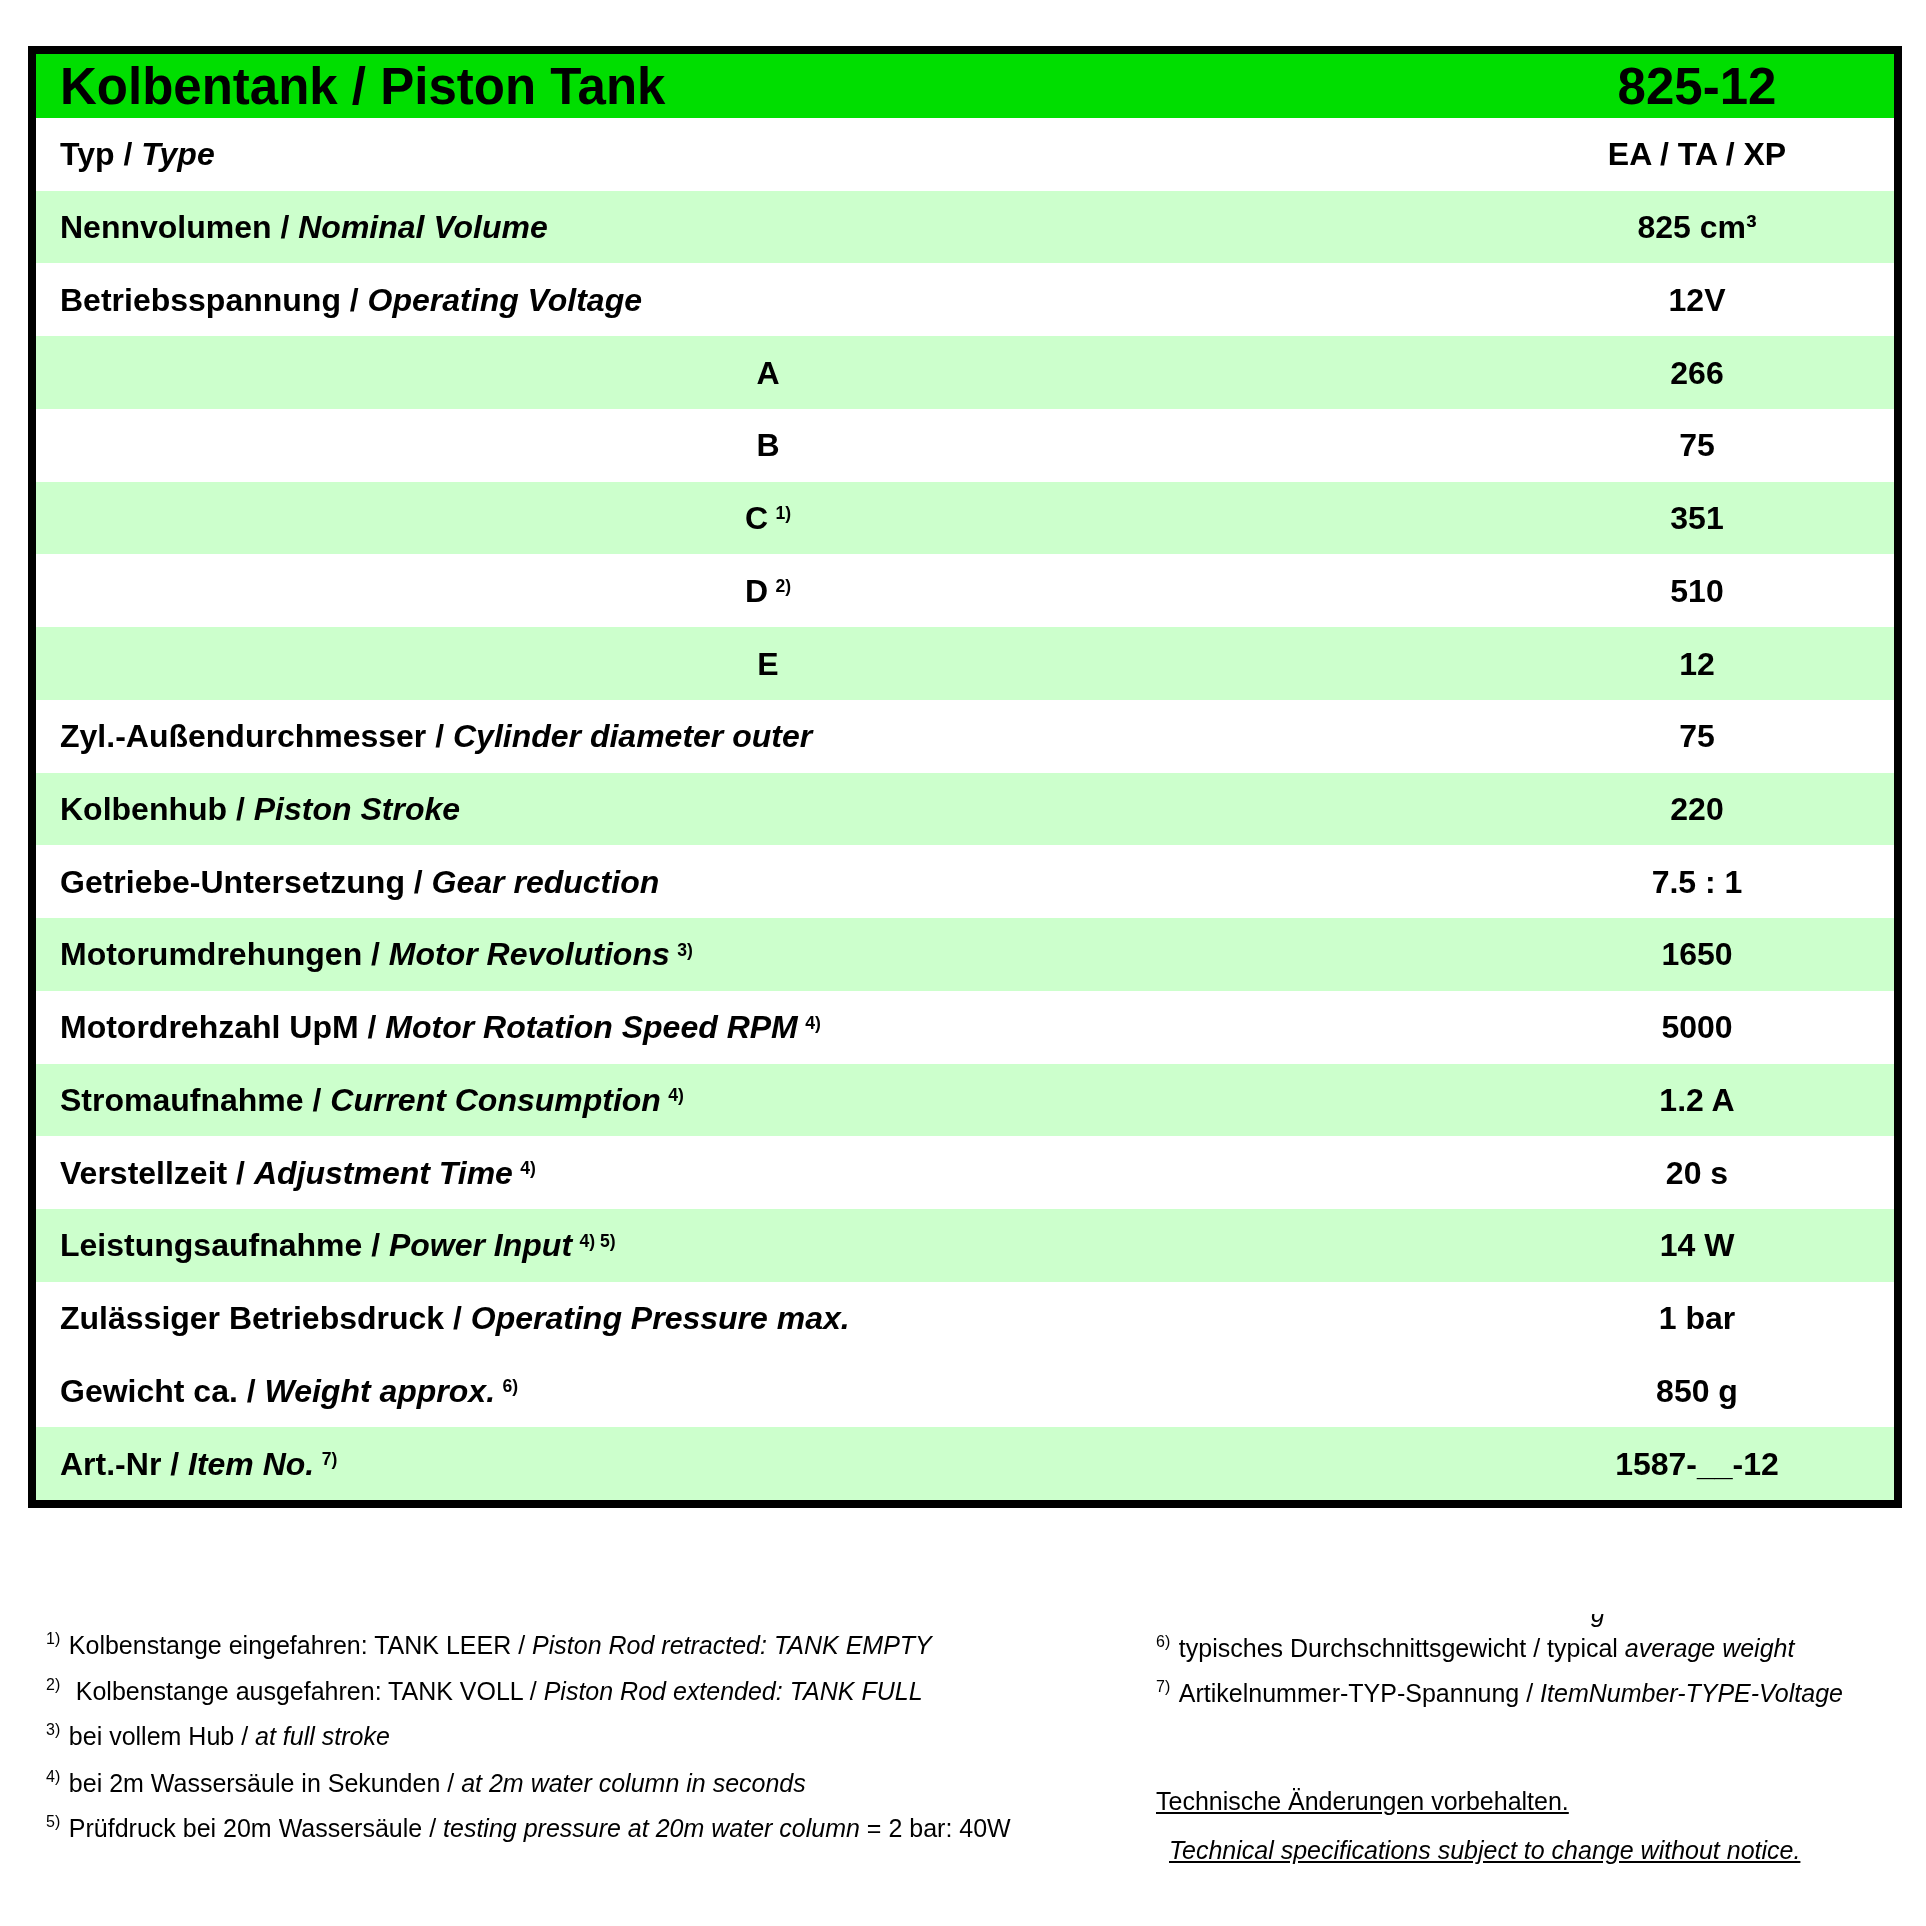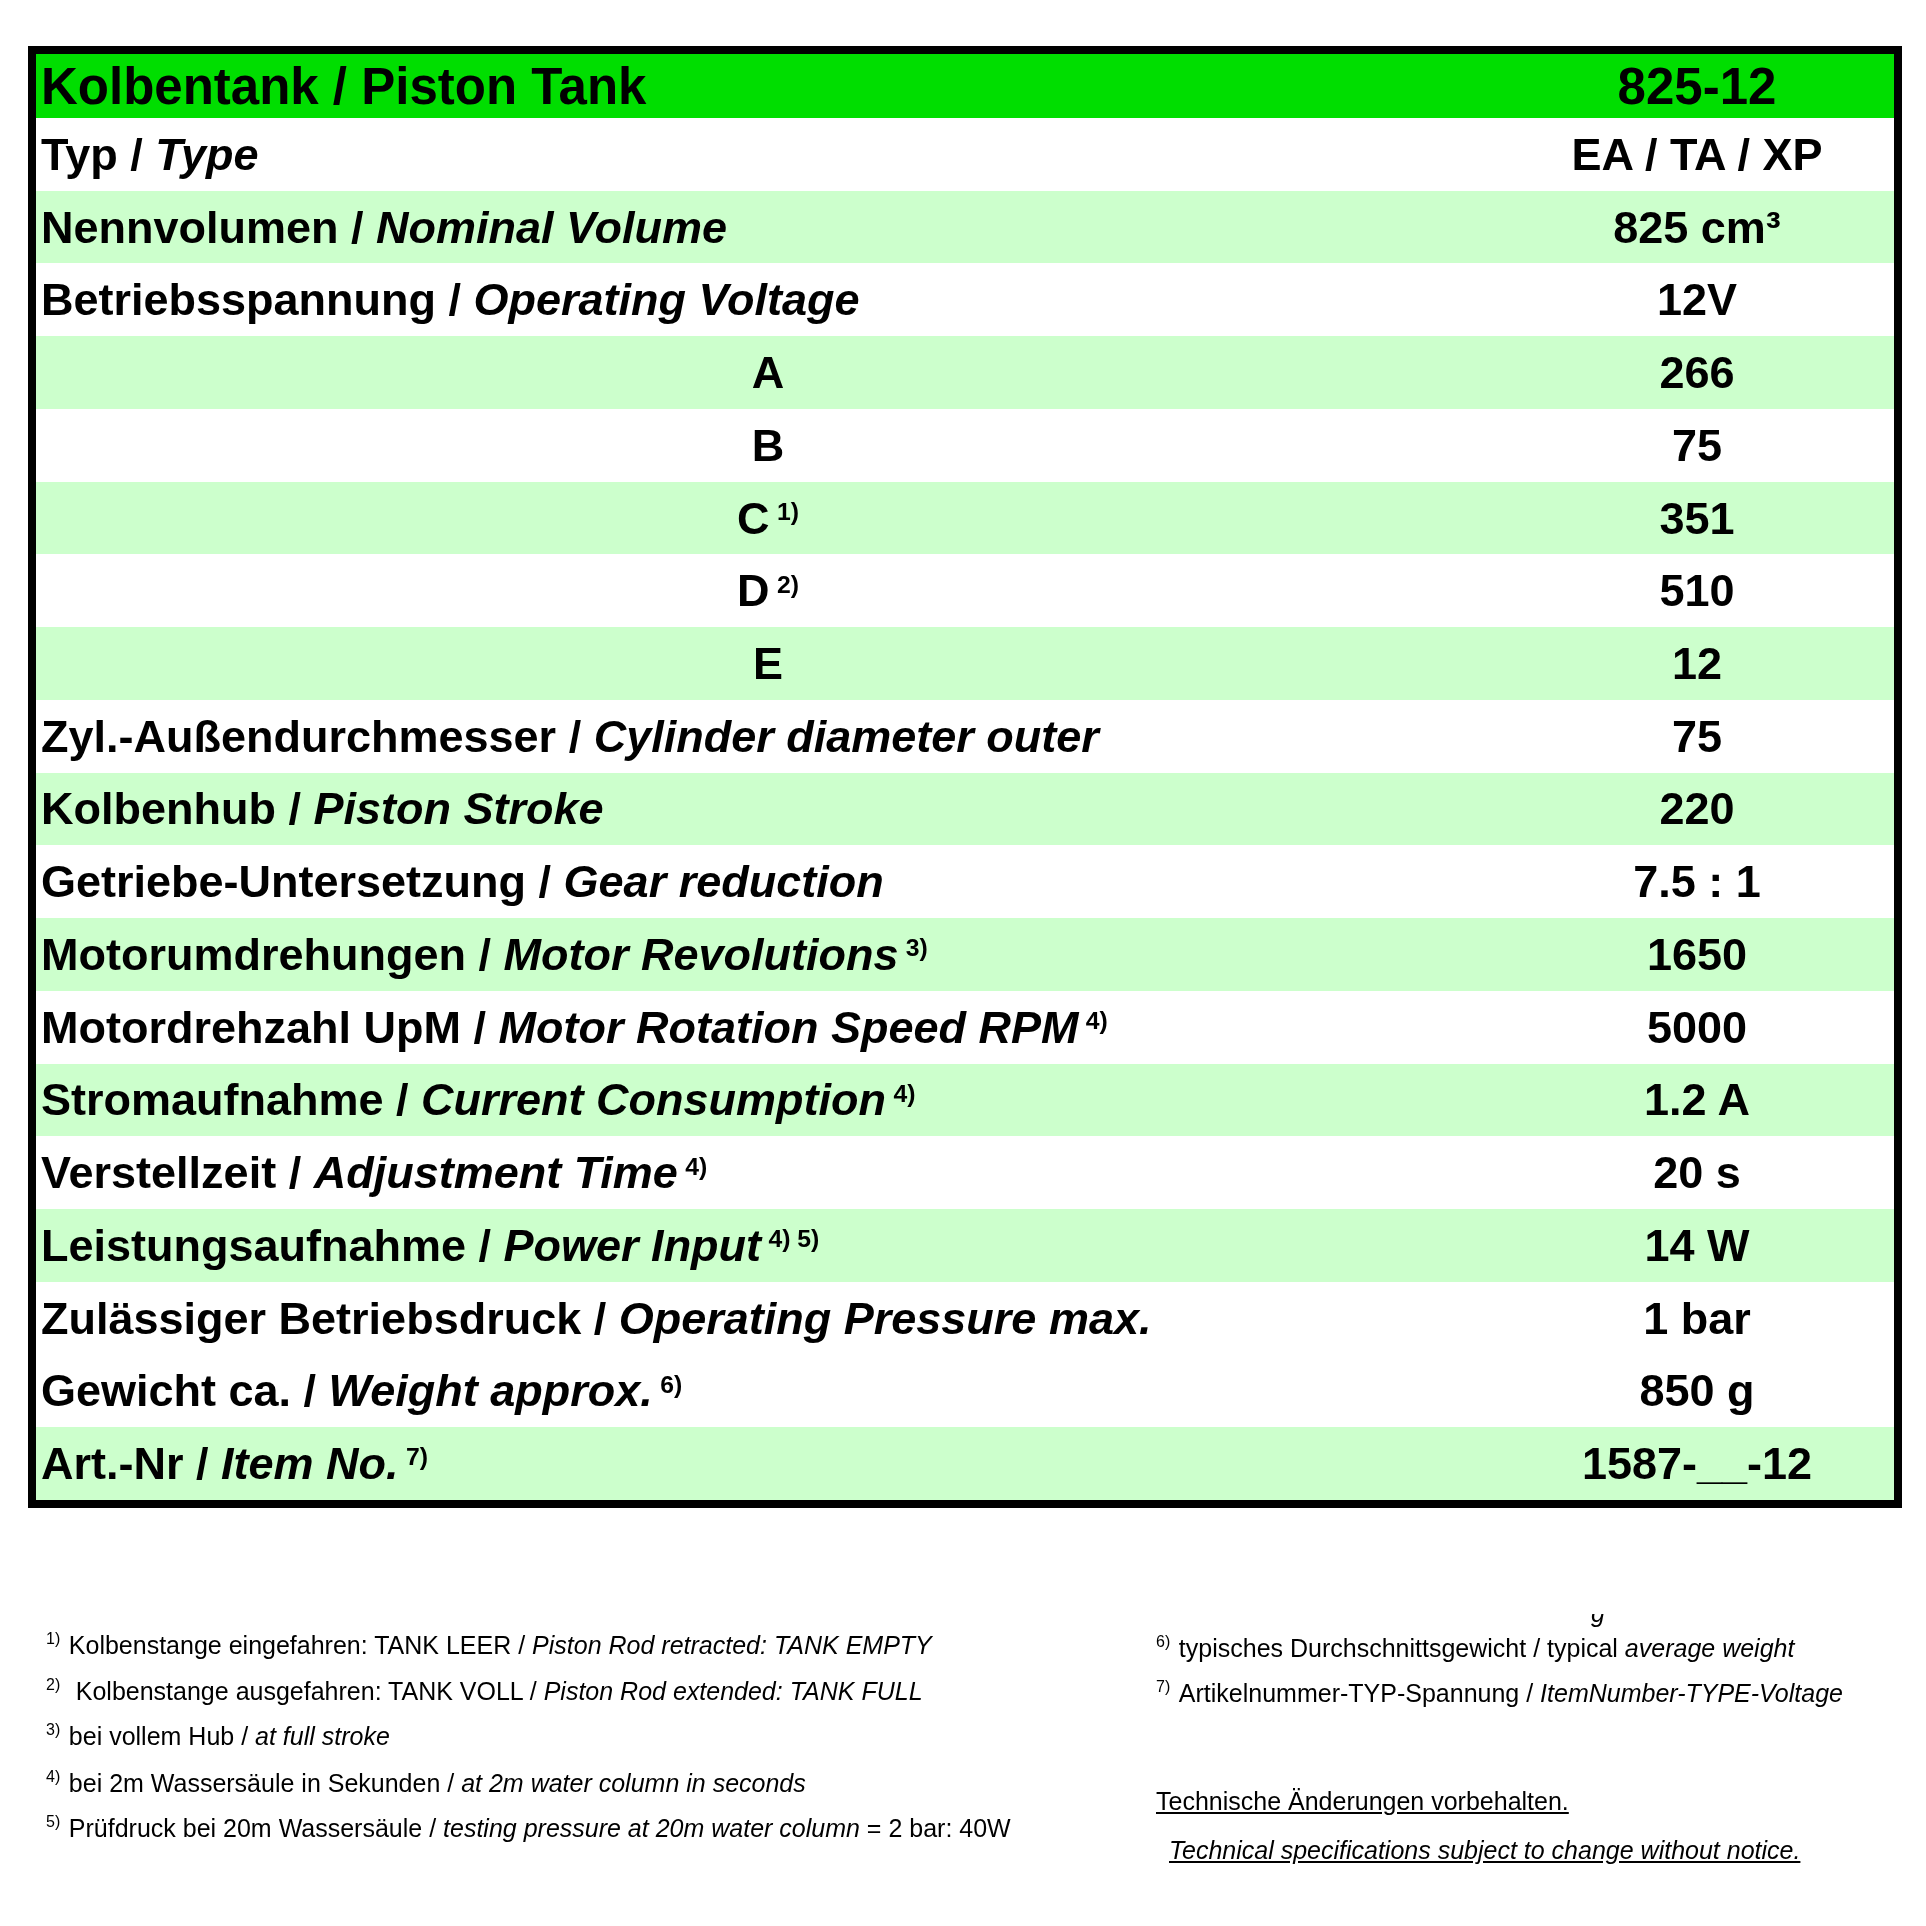--- a/index.html
+++ b/index.html
@@ -7,25 +7,25 @@
     width:1926px;height:1926px;background:#FFFFFF;position:relative;
     font-family:"Liberation Sans", sans-serif;color:#000;
     -webkit-font-smoothing:antialiased;
   }
   
   .spec-table{
     position:absolute;left:28px;top:46px;width:1874px;height:1462px;
     border:8.6px solid var(--border,#000);box-sizing:border-box;
     display:flex;flex-direction:column;background:#fff;
   }
-  .row{display:flex;align-items:center;flex:1 1 0;font-weight:bold;font-size:45px;line-height:1;white-space:nowrap;}
+  .row{display:flex;align-items:center;flex:1 1 0;font-weight:bold;font-size:32px;line-height:1;white-space:nowrap;}
   .row.header{flex:0 0 64px;background:var(--header-green,#00DE00);font-size:51px;}
   .row.g{background:var(--row-green,#CCFFCC);}
   .row.w{background:#FFFFFF;}
-  .label{flex:1 1 auto;padding-left:5px;overflow:visible;}
+  .label{flex:1 1 auto;padding-left:24px;overflow:visible;}
   .label .en{font-style:italic;}
   .row.header .label .en{font-style:normal;}
   .row.center .label{text-align:center;padding-left:0;}
   .supr{font-size:0.55em;vertical-align:0.55em;margin-left:7.4px;}
   .value{flex:0 0 394px;text-align:center;}
   
   .fn{position:absolute;font-size:25px;line-height:1.15;white-space:nowrap;color:#000;}
   .fn .fnsup{font-size:16px;vertical-align:10px;margin-right:8.6px;}
   .fn .i{font-style:italic;text-align:center;}
   .note{position:absolute;left:1156px;font-size:25px;white-space:nowrap;text-decoration:underline;}

